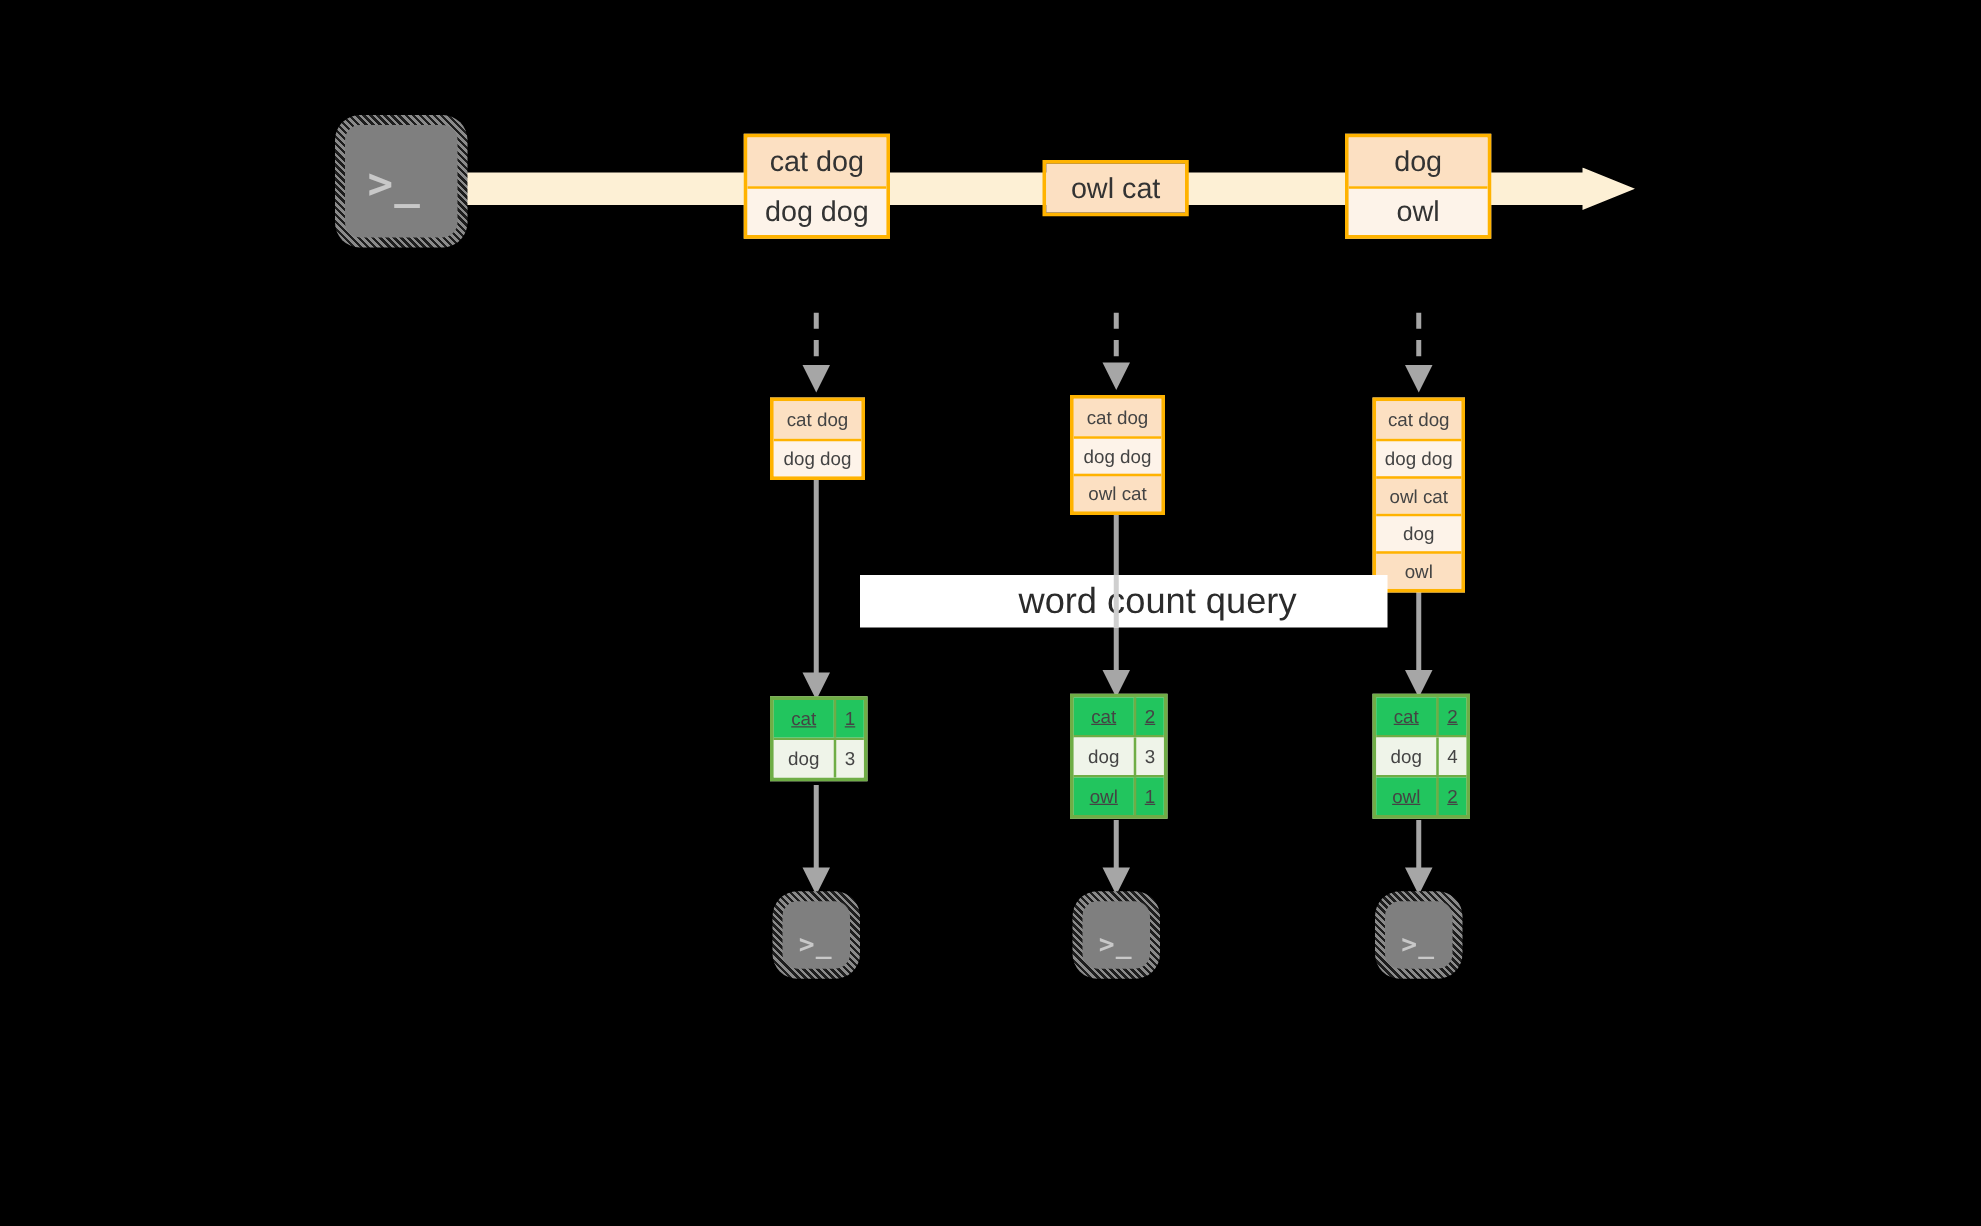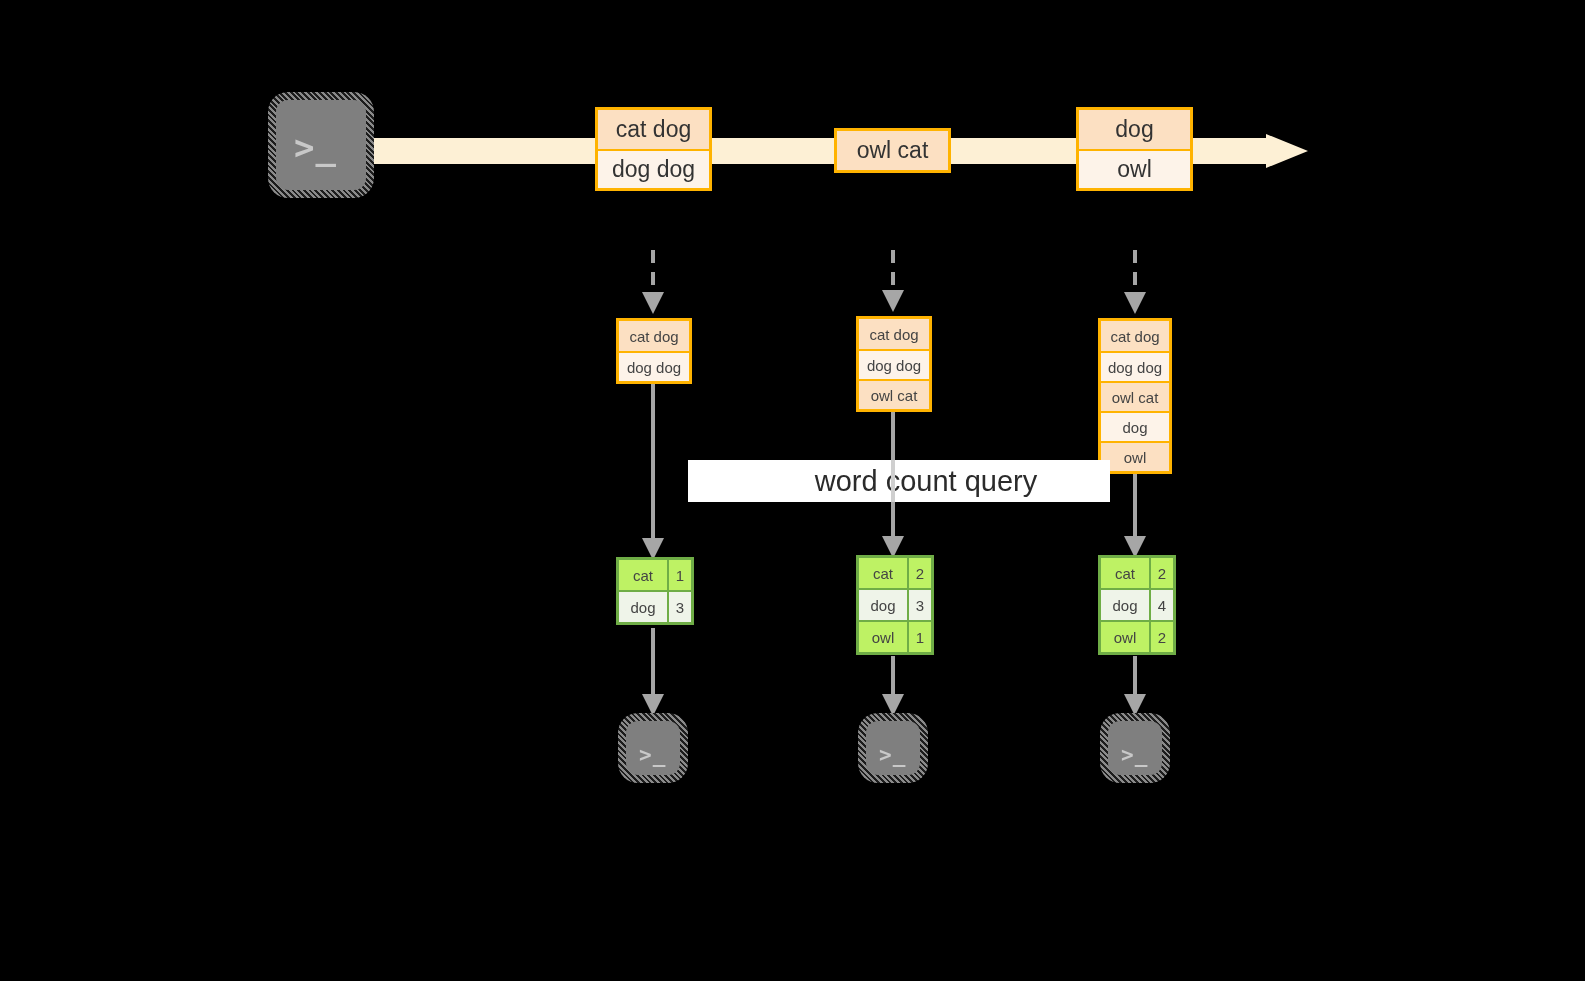--- a/index.html
+++ b/index.html
@@ -113,21 +113,21 @@
   }
   .result .rrow{display:flex;height:30px;}
   .result .rrow + .rrow{border-top:2px solid #6fad46;}
   .result .c-word,.result .c-num{
     box-sizing:border-box;
     display:flex;align-items:center;justify-content:center;
     font-size:15px;color:#444;
   }
   .result .c-word{width:48px;}
   .result .c-num{width:24px;border-left:2px solid #6fad46;}
-  .result .rrow.dk .c-word,.result .rrow.dk .c-num{background:#bef264;}
+  .result .rrow.dk .c-word,.result .rrow.dk .c-num{background:#22c55e;text-decoration:underline;}
   .result .rrow.lt .c-word,.result .rrow.lt .c-num{background:#eff4e9;}
 
   #result-1{left:616px;top:557px;}
   #result-2{left:856px;top:555px;}
   #result-3{left:1098px;top:555px;}
 
   
   #query-band{
     position:absolute;left:688px;top:460px;width:422px;height:42px;
     background:#fff;z-index:5;

